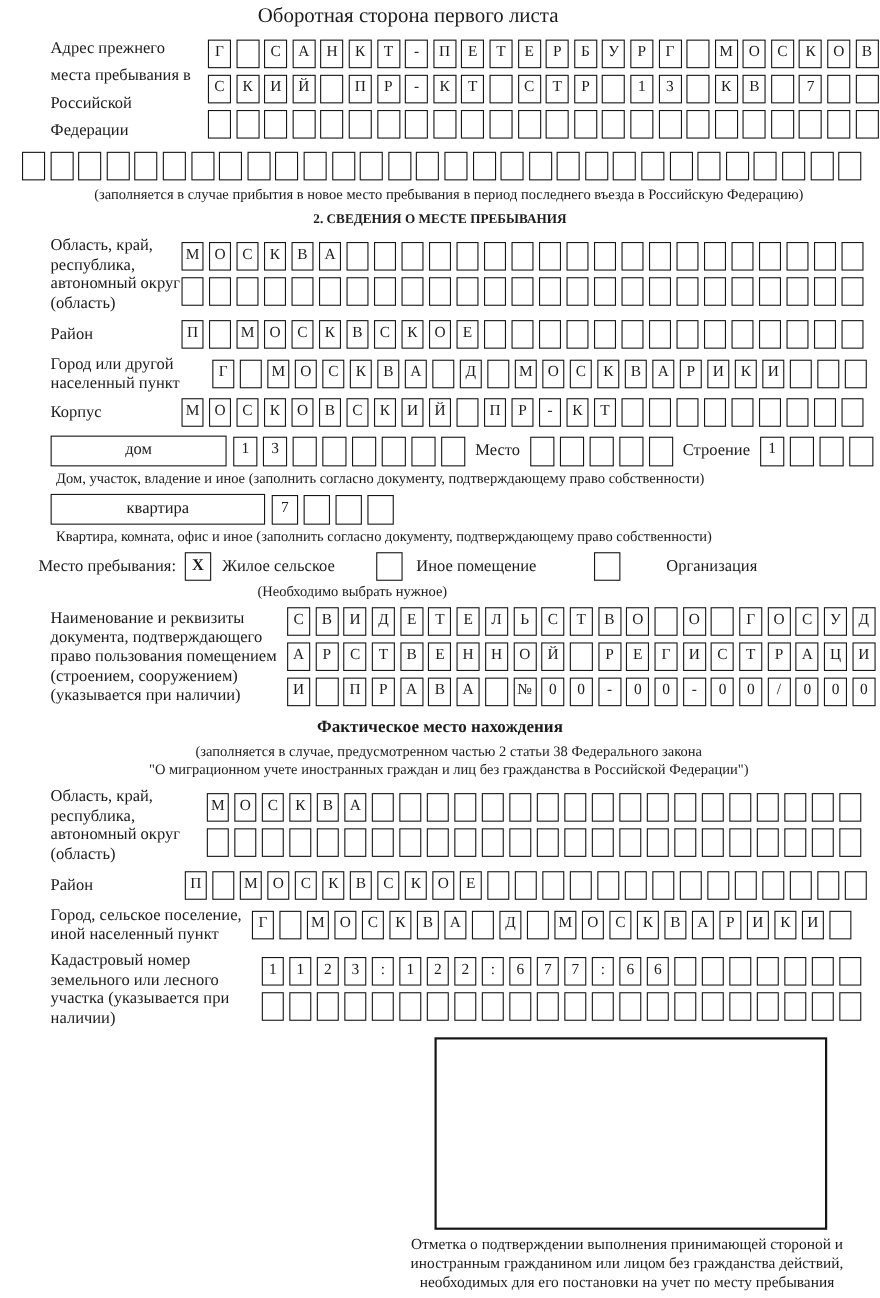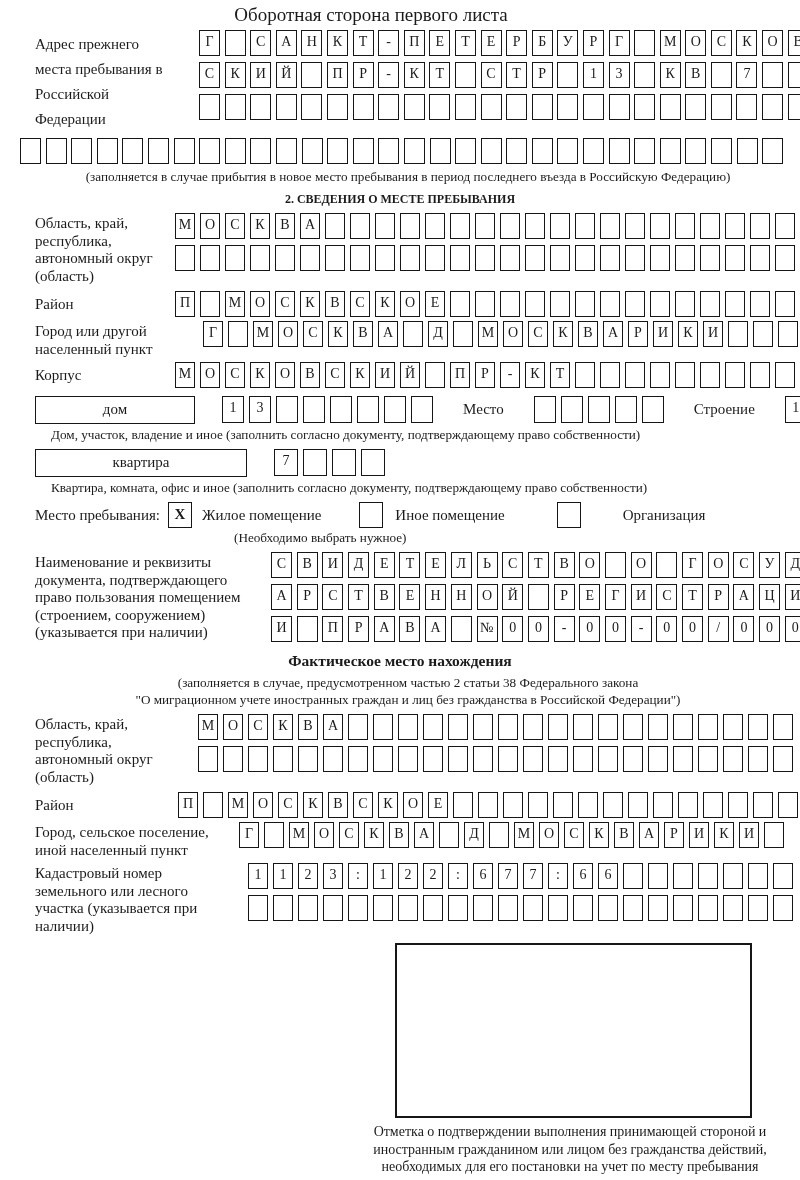--- a/index.html
+++ b/index.html
@@ -1,19 +1,19 @@
 <!DOCTYPE html>
 <html><head>
 <meta charset="utf-8">
 <style>
   * { box-sizing: border-box; margin: 0; padding: 0; }
   html,body { width:800px; height:1180px; background:#ffffff; overflow:hidden;
     font-family:"Liberation Serif","DejaVu Serif",serif; color:#1b1b1b; }
   .header-note { text-align:center; padding:4px 58px 0 0; font-size:19px; }
-  .frow { display:flex; align-items:flex-start; margin-left:35px;gap:21px; }
+  .frow { display:flex; align-items:center; margin-left:46px; }
   .lbl { font-size:15px; line-height:17.5px; flex:none; padding-top:2px; }
   .lbl.vmid { line-height:26px; padding-top:0; }
   .rows { display:flex; flex-direction:column; gap:6px; }
   .cells { display:flex; gap:5px; }
   .cell { flex:none; width:20px; height:26px; border:1.6px solid #161616;
     font-size:14px; line-height:22px; text-align:center; background:#fff; }
   .ca .cell { width:21px; } .ca { gap:4.6px; }
   .ce .cell { width:21px; } .ce { gap:4.7px; }
   .cd .cell { width:22px; height:27px; }
   .ck .cell { width:24px; height:27px; }
@@ -23,21 +23,21 @@
   .note.ind { margin-left:35px; margin-top:3px; }
   .sec-title { text-align:center; font-weight:bold; font-size:12px; margin:7px 0 6px 0; }
   .sub-title { text-align:center; font-weight:bold; font-size:15.5px; margin:10px 0 4px 0; }
   .mt6 { margin-top:6px; } .mt4 { margin-top:4px; } .mt8 { margin-top:8px; }
   .w143 { width:143px; } .w119 { width:119px; } .w147 { width:147px; }
   .w215 { width:215px; } .w142 { width:142px; } .w122 { width:122px; }
   .w183 { width:183px; } .w192 { width:192px; }
   .prev-lbl { line-height:25px; }
   .namebox { flex:none; border:1.7px solid #161616; height:28px; text-align:center;
     font-size:15px; line-height:25px; margin-right:6px; }
-  .dom-box { width:160px; } .kv-box { width:212px; }
+  .dom-box { width:160px; } .kv-box { width:195px; }
   .inline-lbl { font-size:15px; line-height:27px; padding:0 9px; flex:none; }
   .stay { display:flex; align-items:center; margin-left:35px; margin-top:6px; font-size:15px; }
   .chk { flex:none; width:24px; height:26px; border:1.6px solid #161616;
     font-size:15px; line-height:23px; text-align:center; font-weight:bold; }
   .stamp-box { width:357px; height:175px; border:2px solid #161616; margin:8px 0 0 395px; }
   .stamp-caption { width:470px; margin:5px 0 0 335px; text-align:center;
     font-size:14px; line-height:17.5px; }
 </style>
 </head>
 <body>
@@ -352,21 +352,21 @@
       <div class="cell"></div>
       <div class="cell"></div>
       <div class="cell"></div>
     </div>
 </div>
 <div class="note ind">Квартира, комната, офис и иное (заполнить согласно документу, подтверждающему право собственности)</div>
 
 <div class="stay">
   <span>Место пребывания:</span>
   <span class="chk" style="margin-left:8px">X</span>
-  <span style="margin-left:10px">Жилое помещение</span>
+  <span style="margin-left:10px">Жилое сельское</span>
   <span class="chk" style="margin-left:38px"></span>
   <span style="margin-left:12px">Иное помещение</span>
   <span class="chk" style="margin-left:52px"></span>
   <span style="margin-left:42px">Организация</span>
 </div>
 <div class="note" style="margin-left:218px; margin-top:2px">(Необходимо выбрать нужное)</div>
 
 <div class="frow mt6">
   <div class="lbl w215">Наименование и реквизиты документа, подтверждающего право пользования помещением (строением, сооружением) (указывается при наличии)</div>
   <div class="rows">

